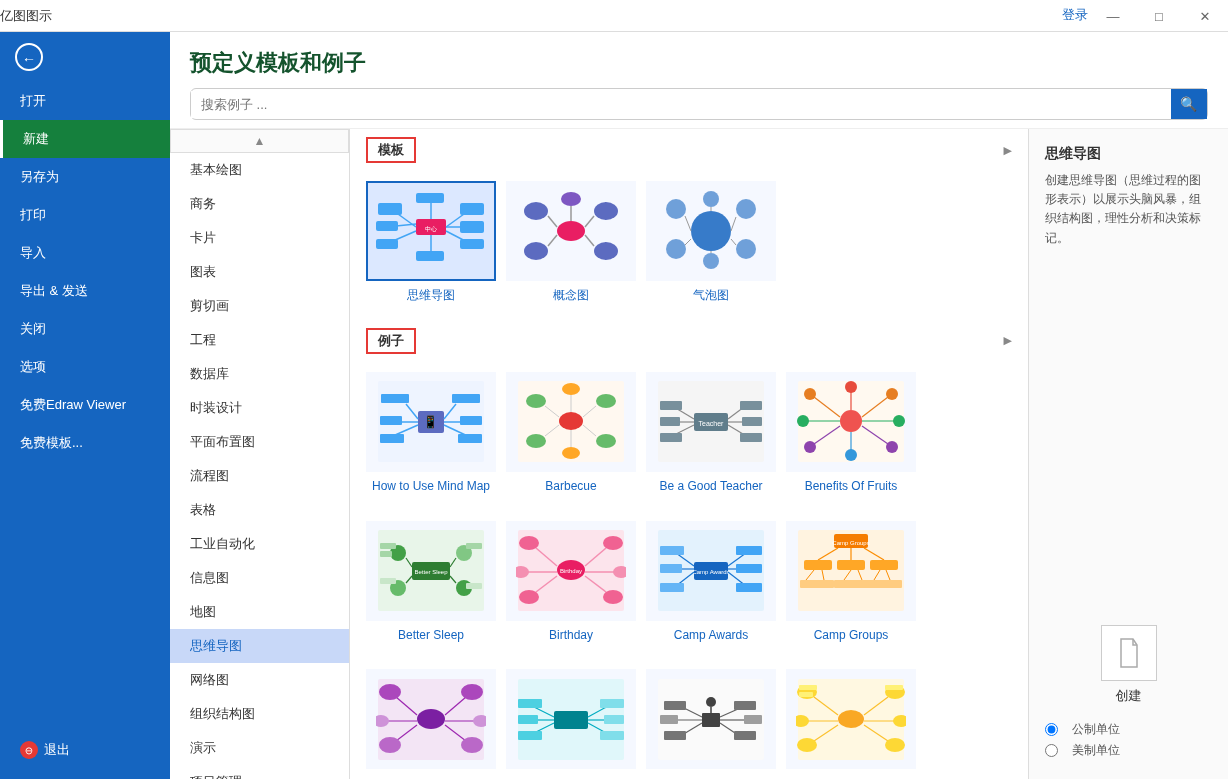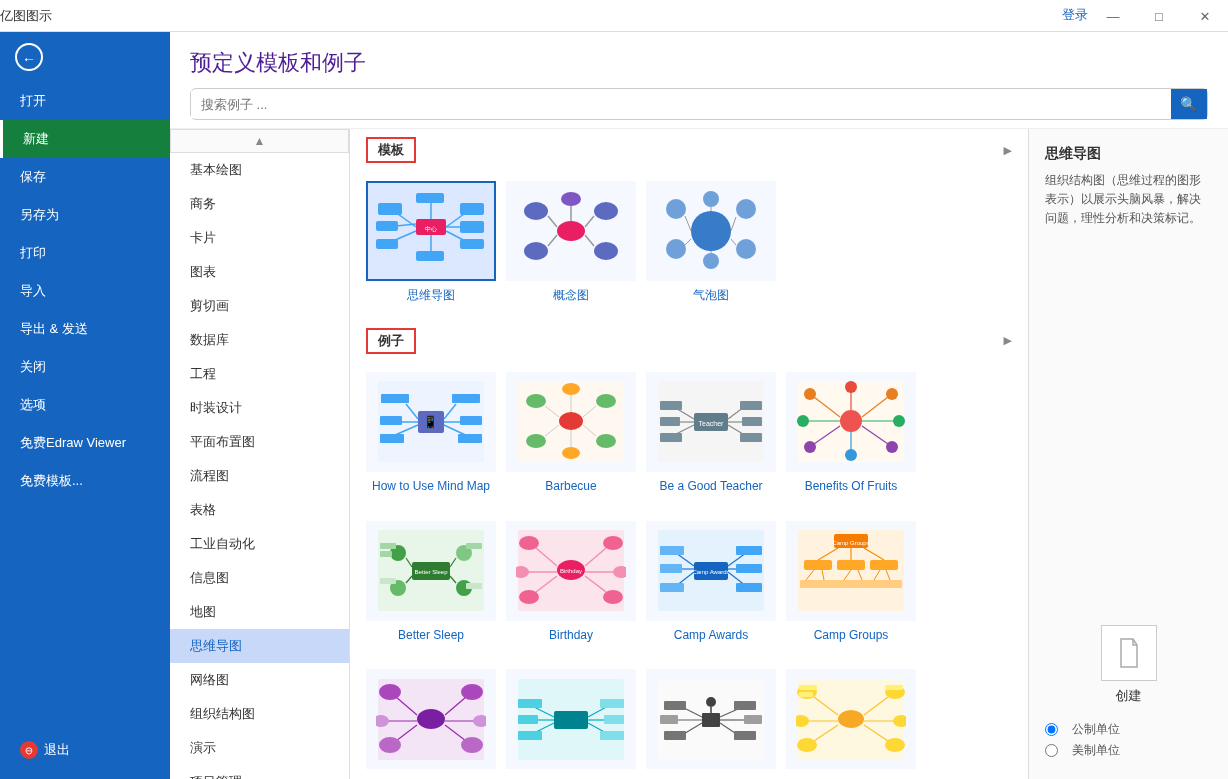--- a/index.html
+++ b/index.html
@@ -95,21 +95,21 @@
       display: flex;
       flex-direction: column;
       background: #fff;
       overflow: hidden;
     }
 
     .content-header {
       padding: 16px 20px 8px;
       border-bottom: 1px solid #eee;
     }
-    .content-title { font-size: 22px; color: #4c1d95; font-weight: normal; margin-bottom: 10px; }
+    .content-title { font-size: 22px; color: #14532d; font-weight: bold; margin-bottom: 10px; }
     .search-bar {
       display: flex;
       align-items: center;
       border: 1px solid #ccc;
       border-radius: 6px;
       background: #fff;
     }
     .search-input {
       flex: 1;
       border: none;
@@ -275,21 +275,20 @@
 </div>
 
 <div class="main-container">
 
   <div class="sidebar">
     <div class="sidebar-back">
       <div class="back-circle">←</div>
     </div>
     <div class="sidebar-menu-item">打开</div>
     <div class="sidebar-menu-item active">新建</div>
-    <div class="sidebar-menu-item">保存</div>
     <div class="sidebar-menu-item">另存为</div>
     <div class="sidebar-menu-item">打印</div>
     <div class="sidebar-menu-item">导入</div>
     <div class="sidebar-menu-item">导出 &amp; 发送</div>
     <div class="sidebar-menu-item">关闭</div>
     <div class="sidebar-menu-item">选项</div>
     <div class="sidebar-menu-item">免费Edraw Viewer</div>
     <div class="sidebar-menu-item">免费模板...</div>
     <div style="flex:1"></div>
     <div class="sidebar-menu-item" style="margin-bottom:10px;">
@@ -309,22 +308,22 @@
 
     <div class="category-list-wrapper">
 
       <div class="category-list">
         <div class="scroll-arrow">▲</div>
         <div class="category-item">基本绘图</div>
         <div class="category-item">商务</div>
         <div class="category-item">卡片</div>
         <div class="category-item">图表</div>
         <div class="category-item">剪切画</div>
+        <div class="category-item">工程</div>
         <div class="category-item">数据库</div>
-        <div class="category-item">工程</div>
         <div class="category-item">时装设计</div>
         <div class="category-item">平面布置图</div>
         <div class="category-item">流程图</div>
         <div class="category-item">表格</div>
         <div class="category-item">工业自动化</div>
         <div class="category-item">信息图</div>
         <div class="category-item">地图</div>
         <div class="category-item active">思维导图</div>
         <div class="category-item">网络图</div>
         <div class="category-item">组织结构图</div>
@@ -719,21 +718,21 @@
               </svg>
             </div>
             <div class="template-name"></div>
           </div>
         </div>
 
       </div>
 
       <div class="right-panel">
         <div class="panel-title">思维导图</div>
-        <div class="panel-desc">组织结构图（思维过程的图形表示）以展示头脑风暴，解决问题，理性分析和决策标记。</div>
+        <div class="panel-desc">创建思维导图（思维过程的图形表示）以展示头脑风暴，组织结构图，理性分析和决策标记。</div>
         <div class="panel-spacer"></div>
         <div class="create-btn-area">
           <div class="create-icon">
             <svg viewBox="0 0 32 32">
               <path d="M8 2 L20 2 L24 8 L24 30 L8 30 Z" stroke="#aaa" stroke-width="1.5" fill="white"></path>
               <path d="M20 2 L20 8 L24 8" stroke="#aaa" stroke-width="1.5" fill="none"></path>
             </svg>
           </div>
           <div class="create-label">创建</div>
         </div>

